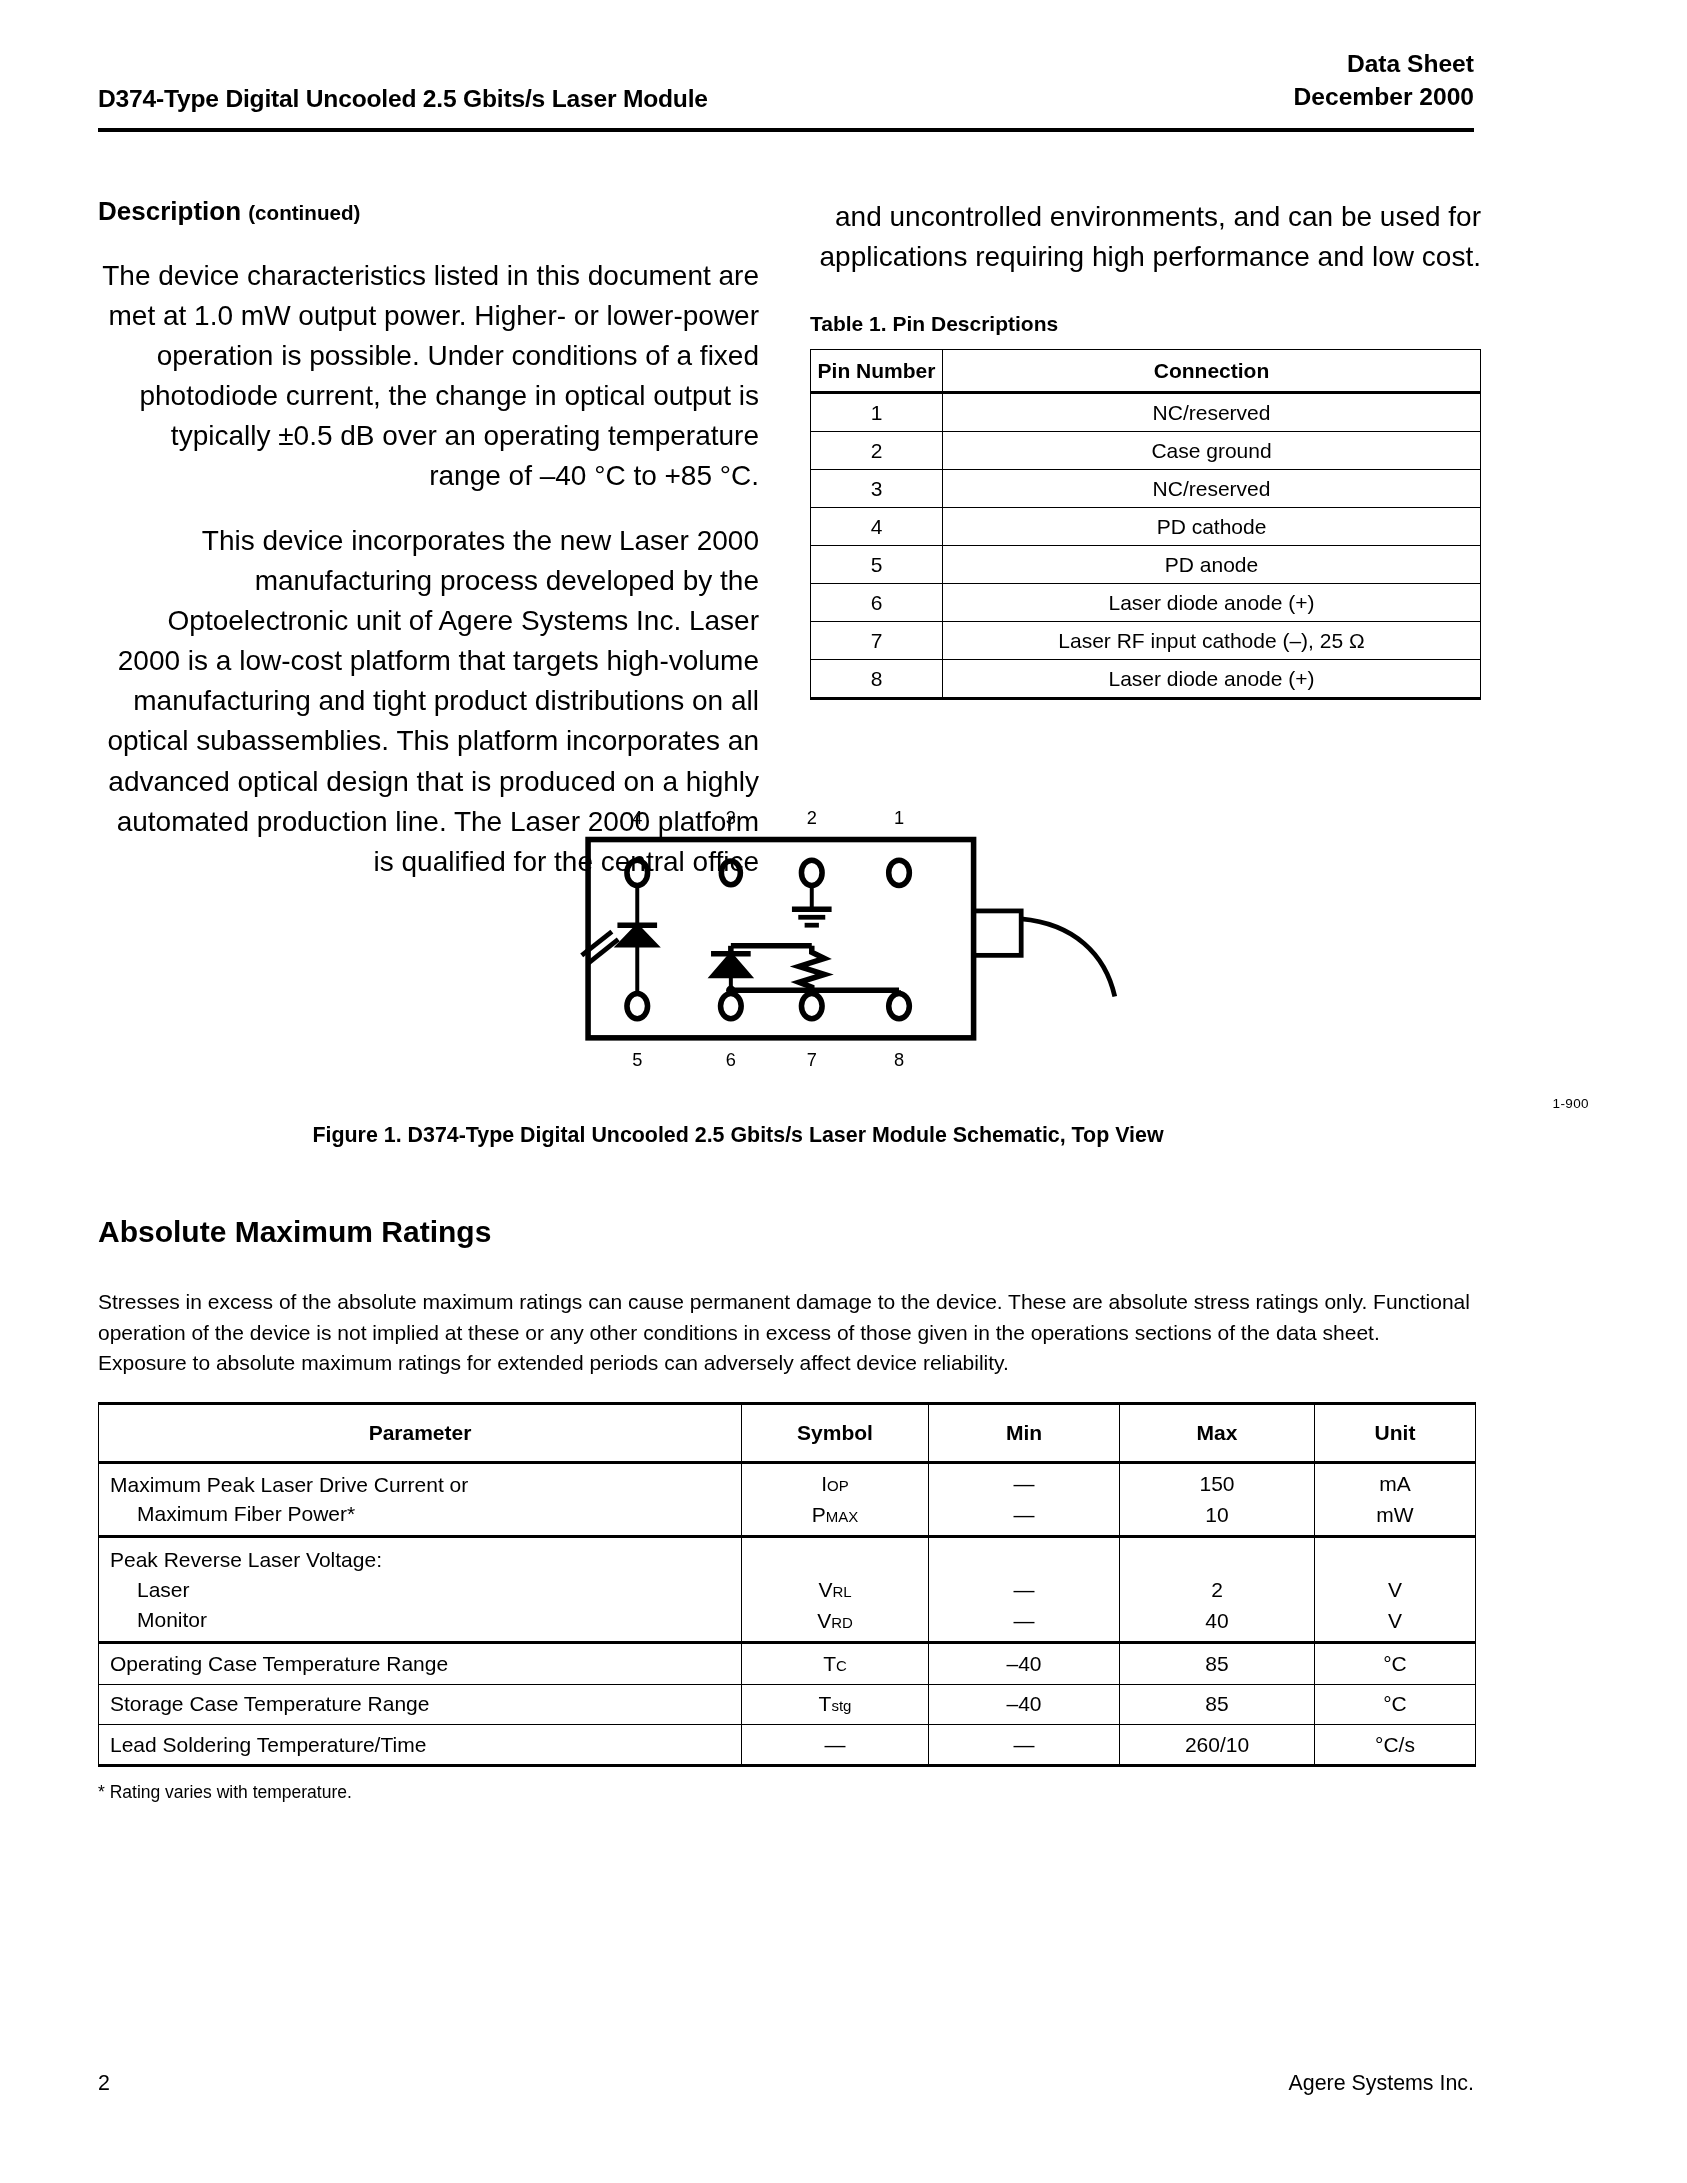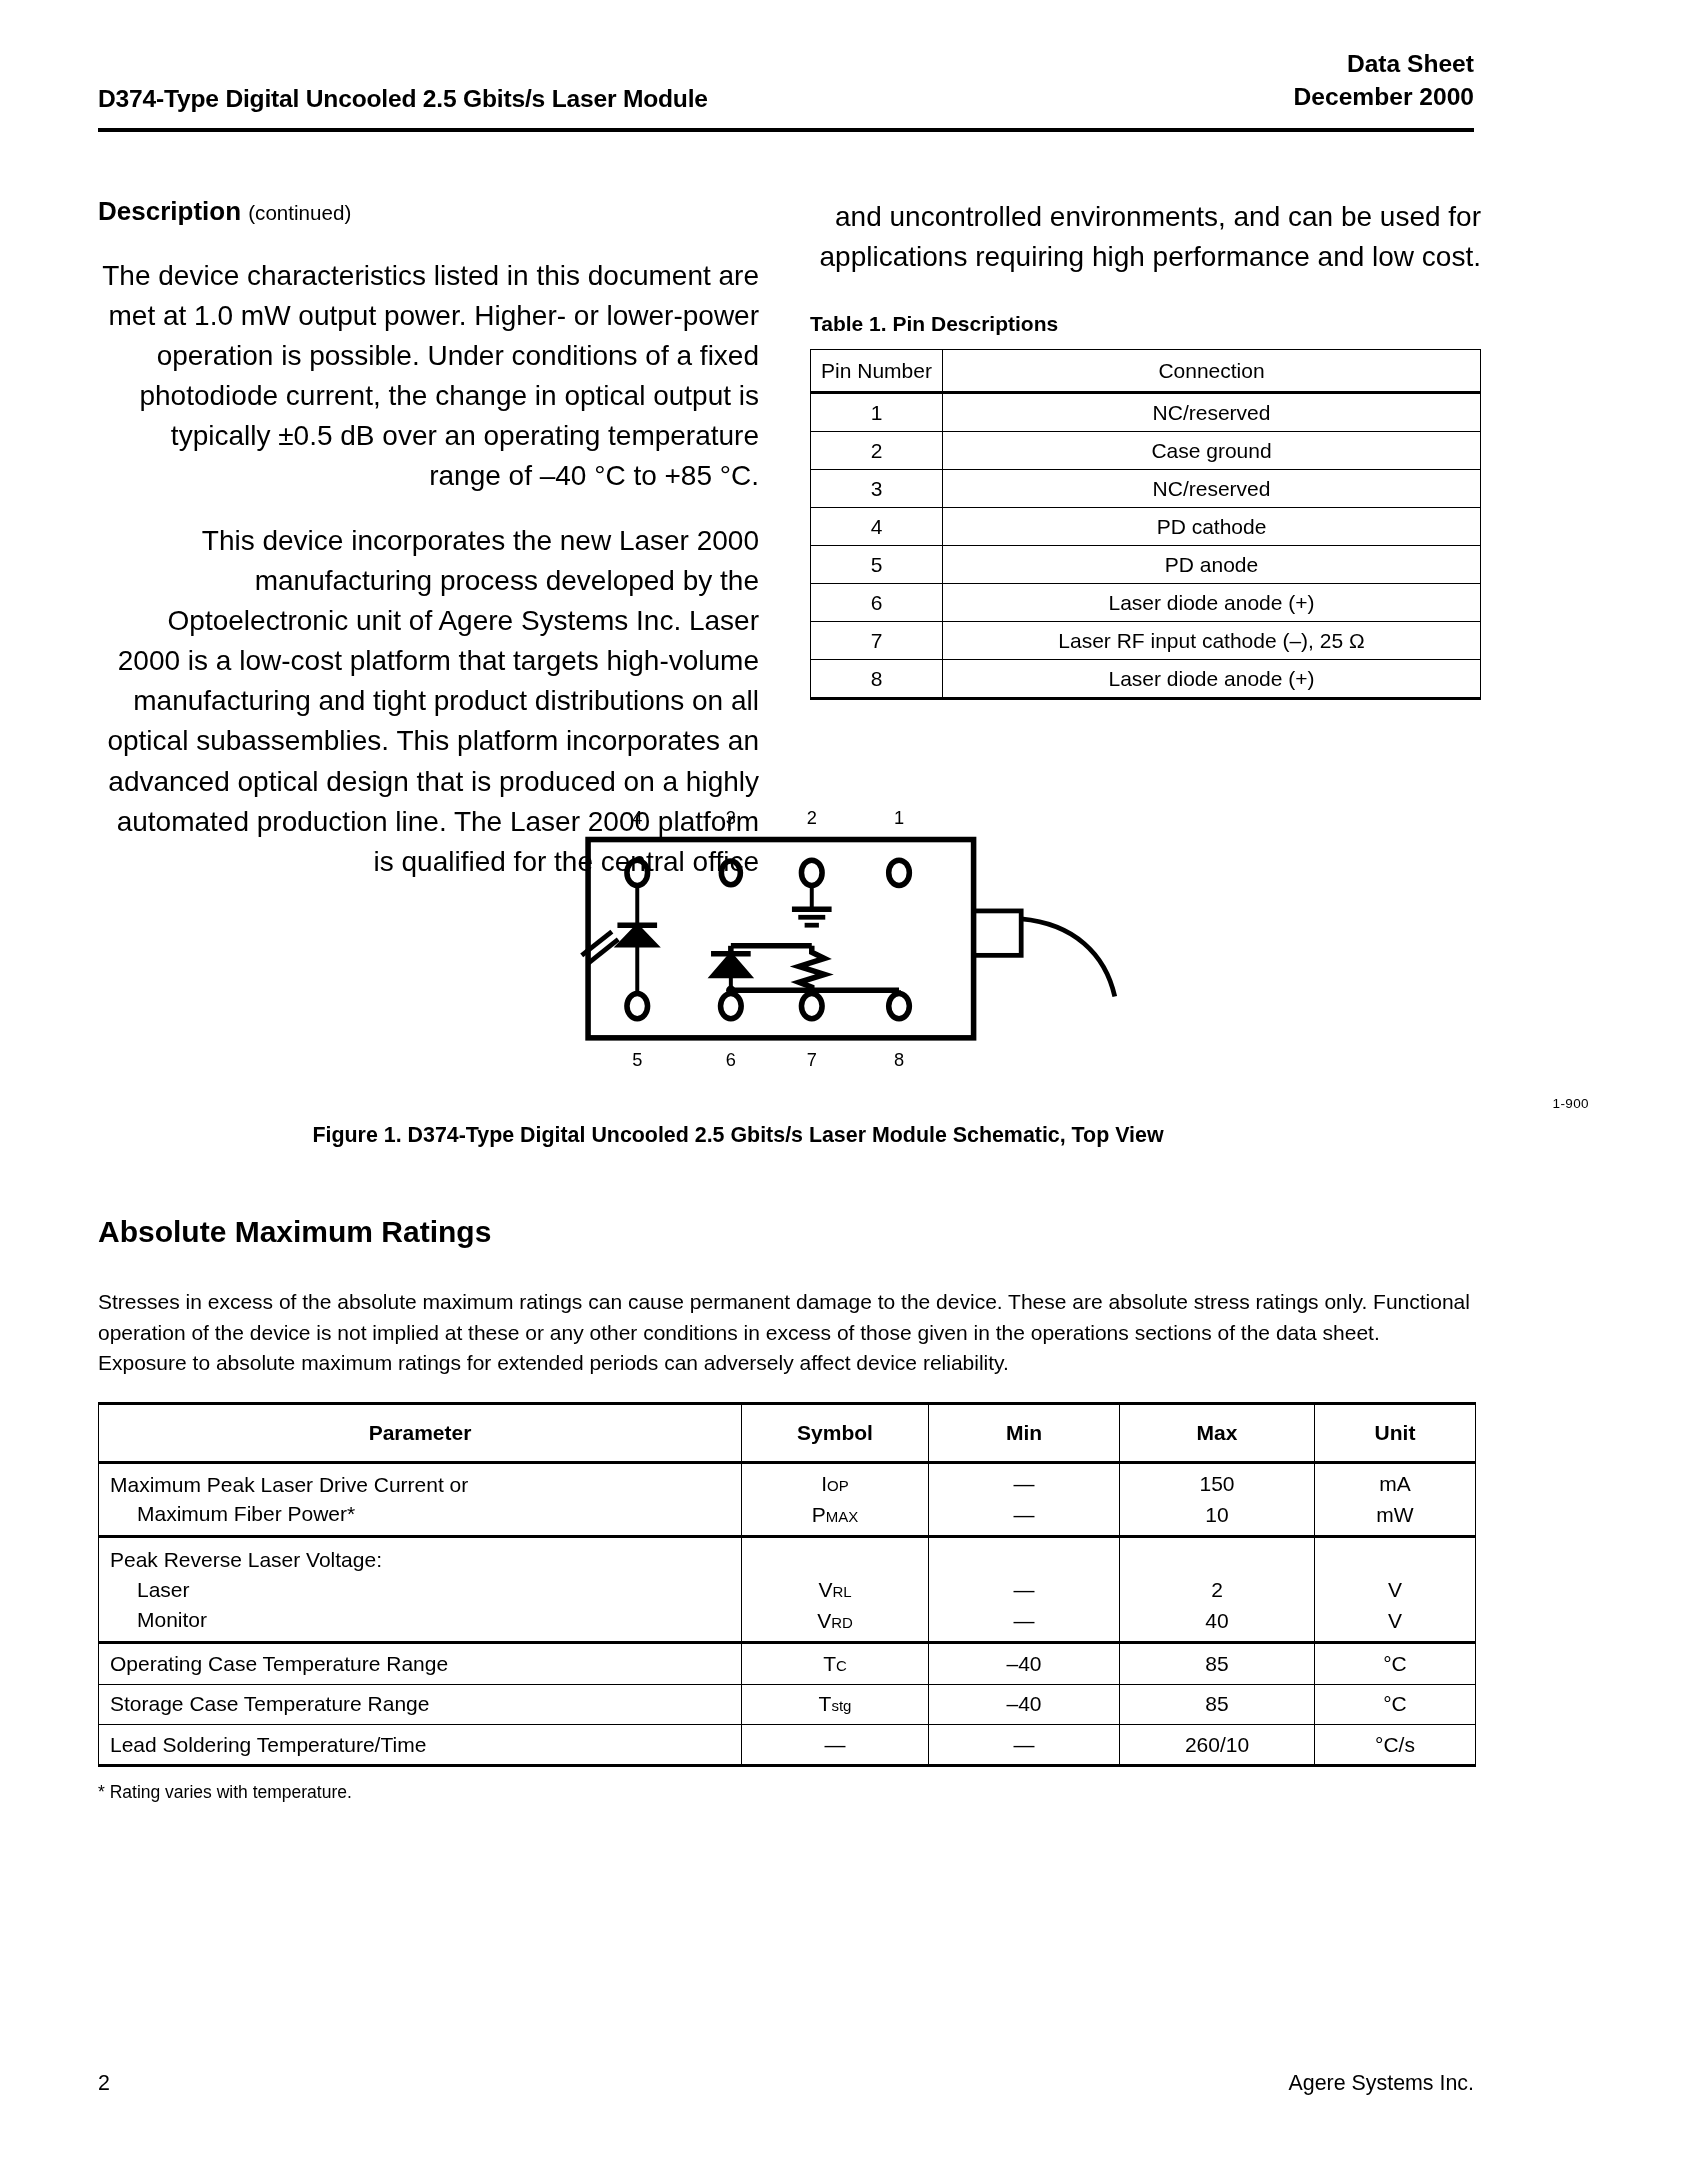--- a/index.html
+++ b/index.html
@@ -69,21 +69,21 @@
     width: 671px;
   }
   h2.section {
     font-size: 26px;
     font-weight: bold;
     margin: 0 0 30px 0;
     line-height: 1.1;
   }
   h2.section .cont {
     font-size: 20.6px;
-    font-weight: normal;
+    font-weight: bold;
   }
   p.body {
     font-size: 28px;
     line-height: 1.435;
     margin: 0 0 24px 0;
     text-align: right;
   }
   p.body:last-child { margin-bottom: 0; }
 
   h3.tabcap {
@@ -99,21 +99,21 @@
     table-layout: fixed;
   }
   table.pin th, table.pin td {
     border: 1.6px solid #000;
     text-align: center;
     font-size: 21px;
     height: 37px;
     padding: 0 3.2px;
   }
   table.pin thead th {
-    font-weight: normal;
+    font-weight: bold;
     border-bottom-width: 3.2px;
     height: 41px;
     text-align: center;
   }
   table.pin tbody tr:last-child td { border-bottom-width: 3.2px; }
   table.pin col.c1 { width: 132px; }
 
   
   .figure-wrap {
     position: absolute;

